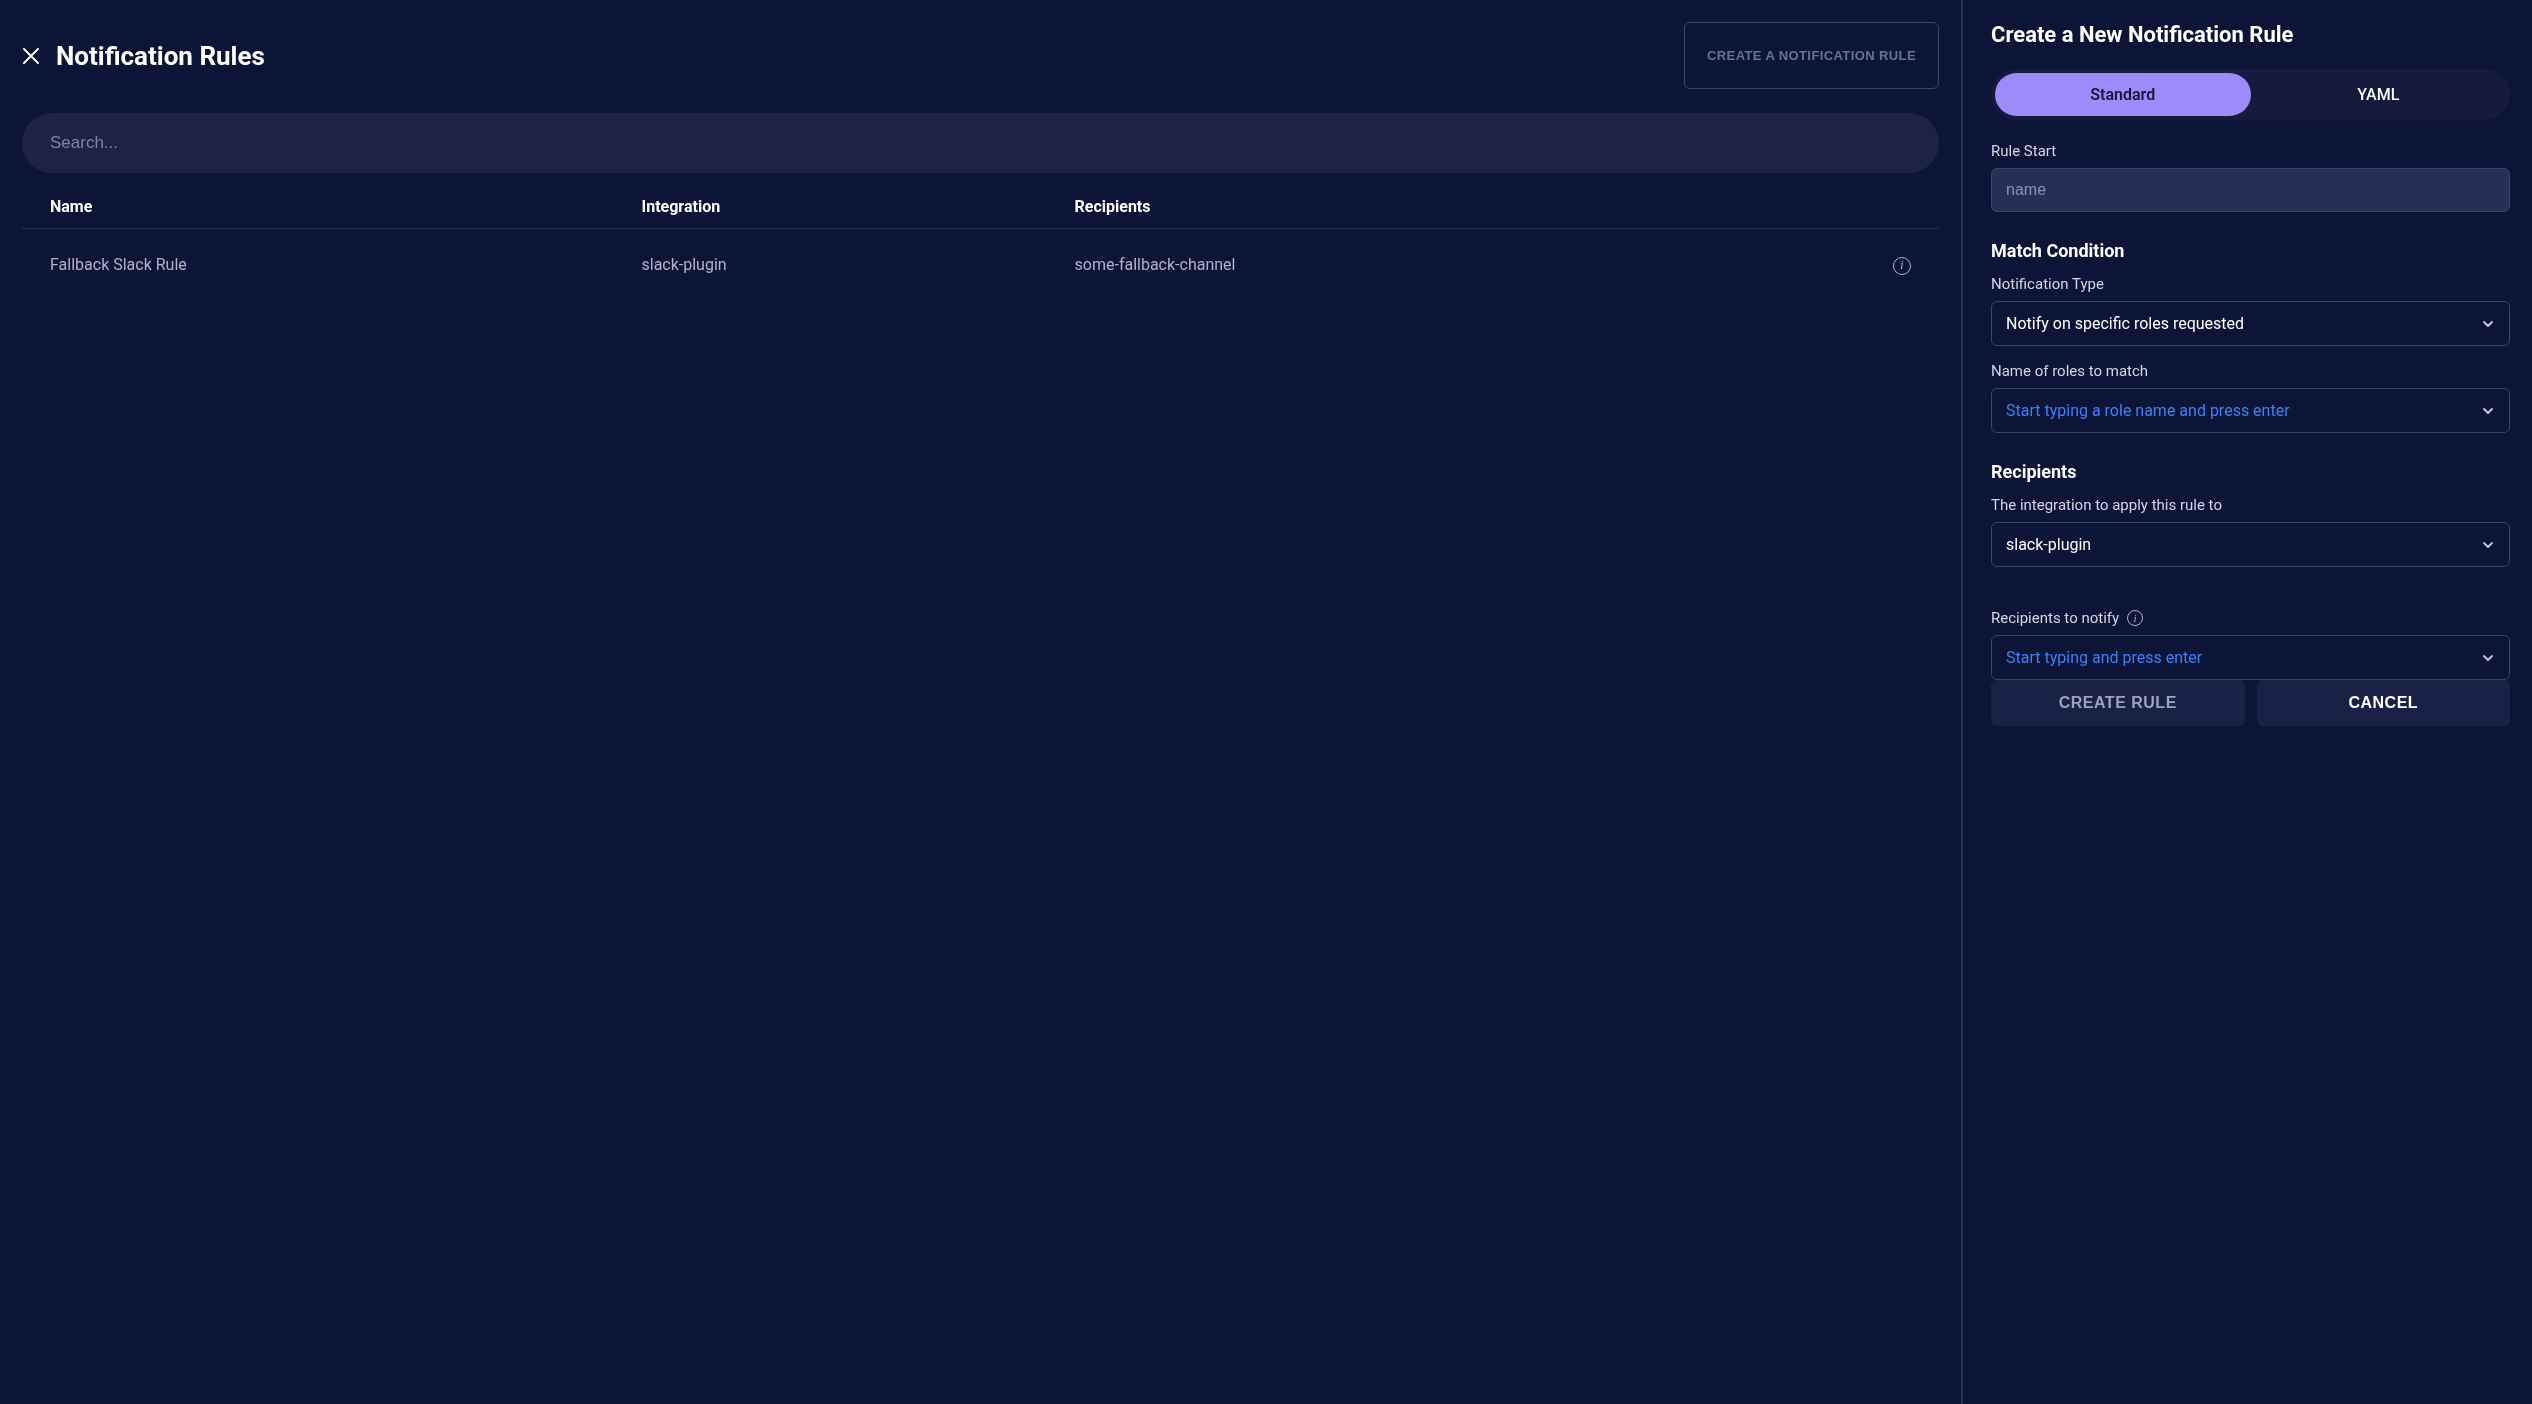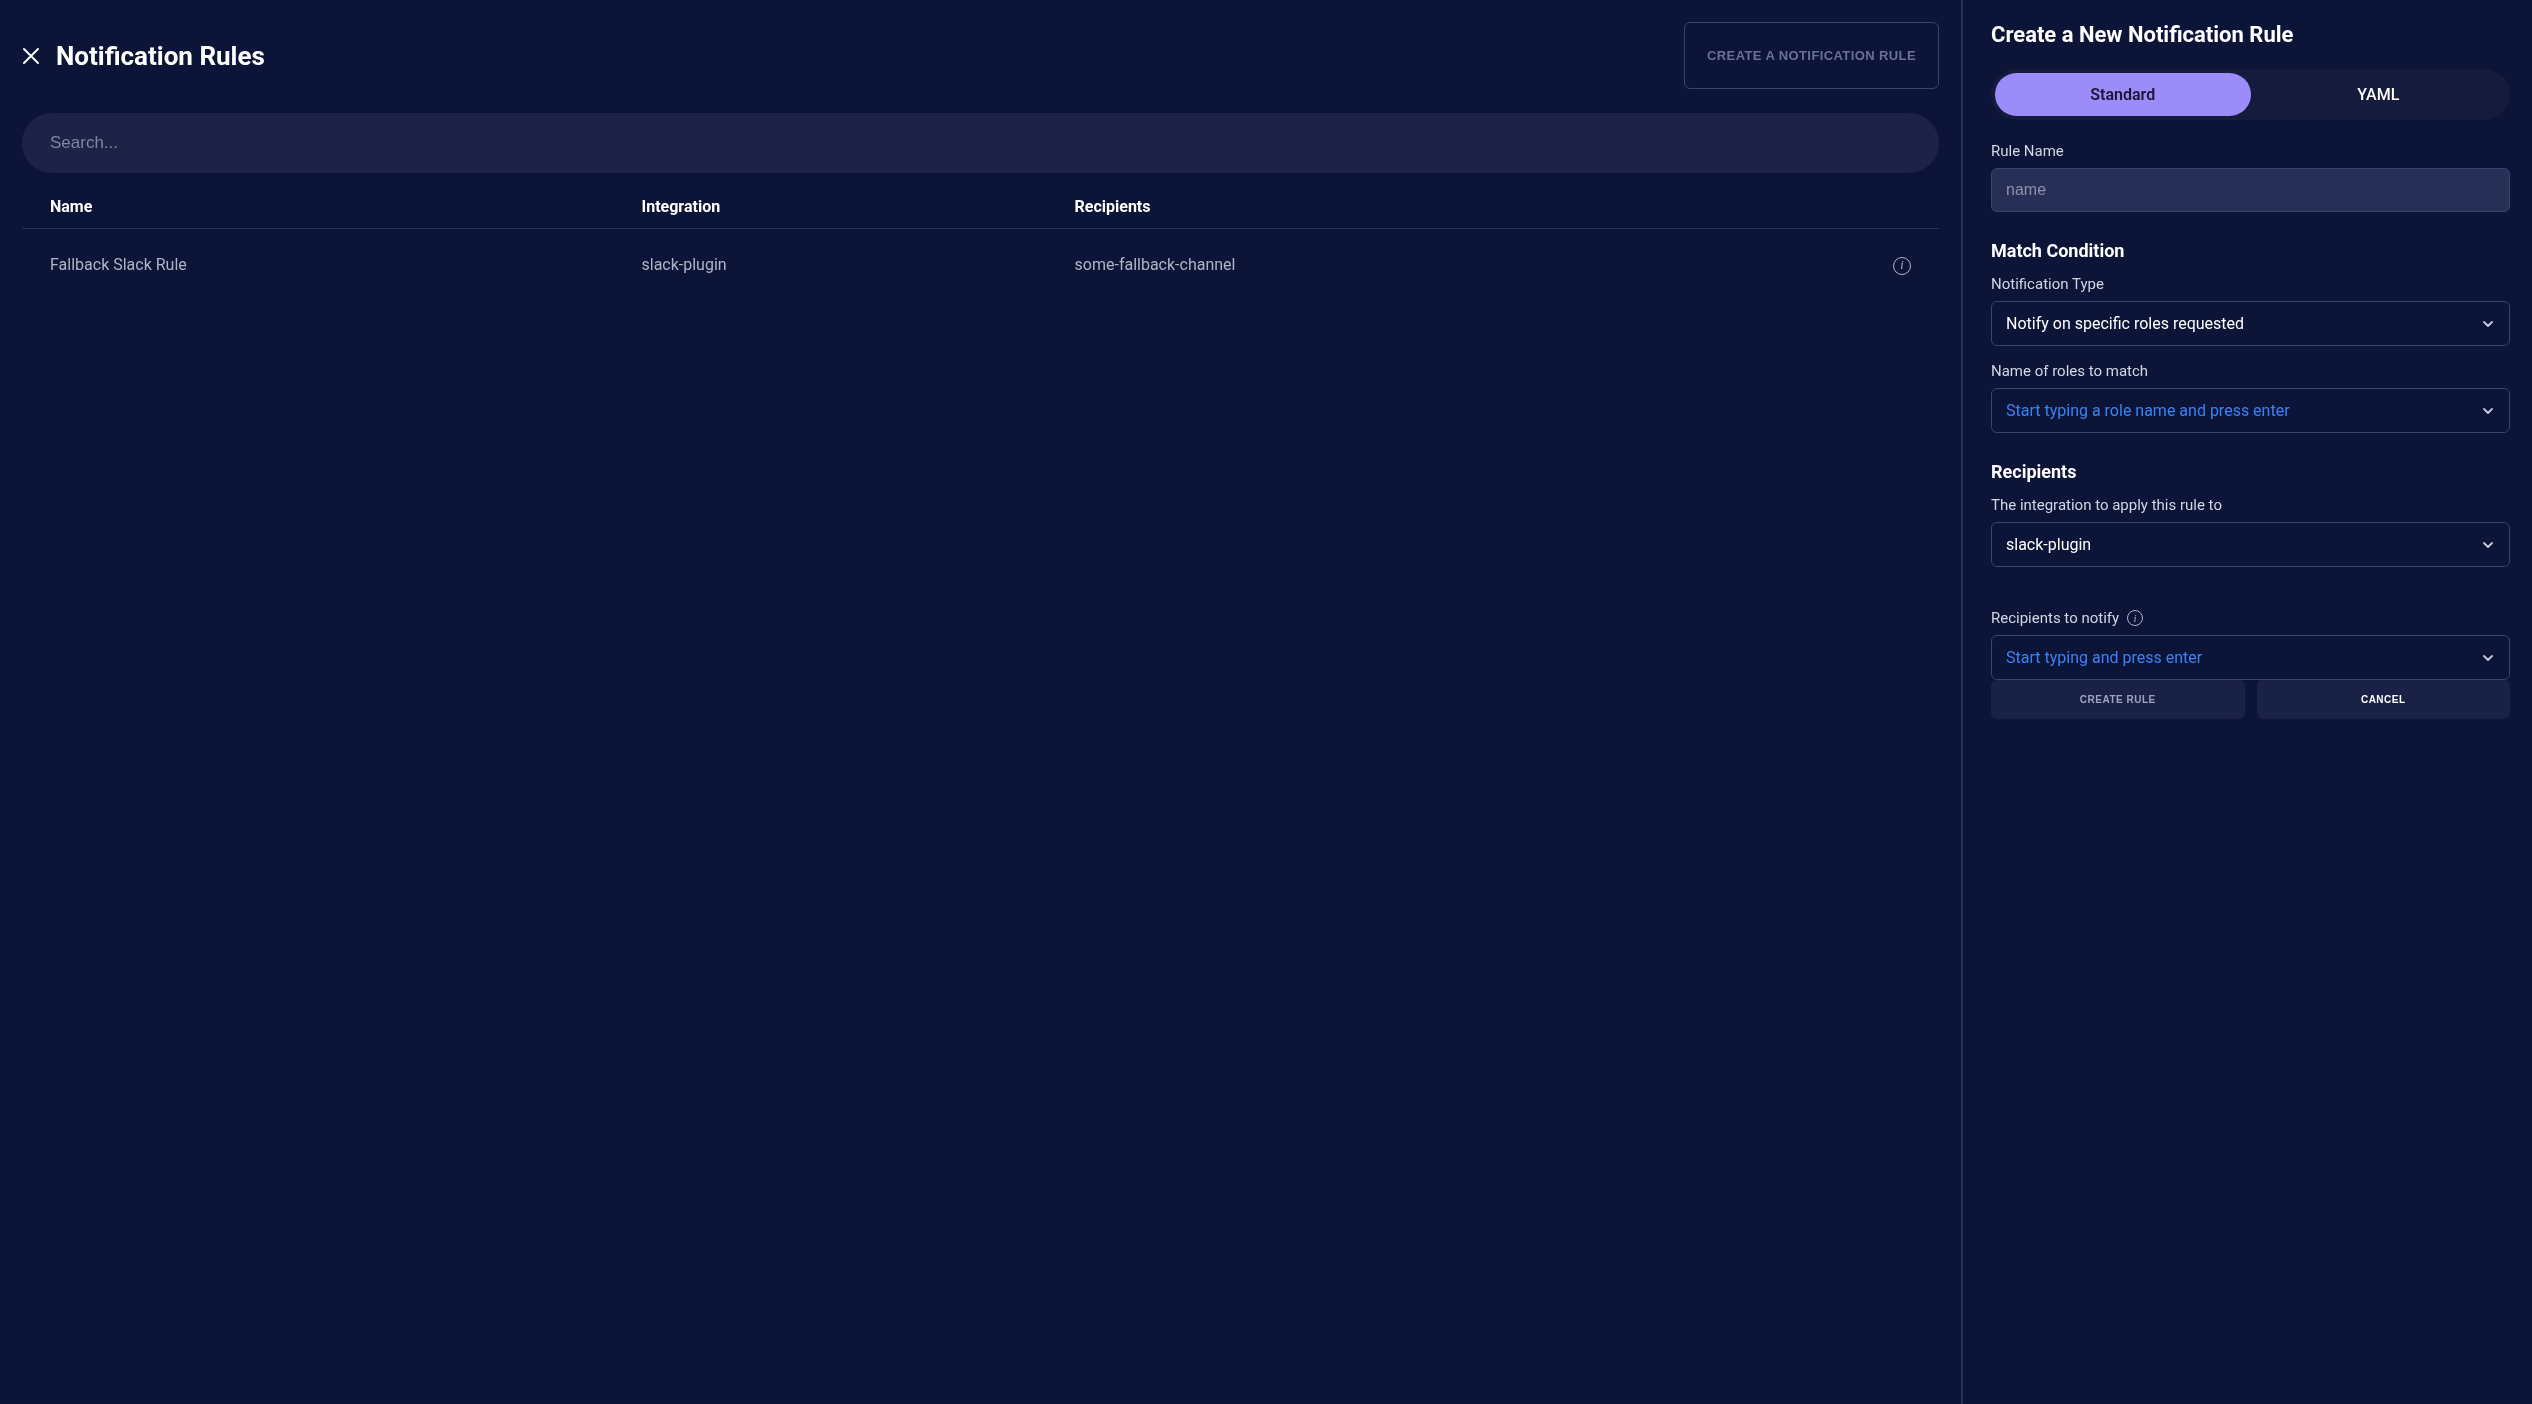--- a/index.html
+++ b/index.html
@@ -201,21 +201,21 @@
   .footer-btns {
     display: flex;
     gap: 12px;
   }
   .btn-footer {
     flex: 1;
     background: var(--btn-footer-bg);
     border: none;
     color: #9ea3bd;
     padding: 14px 16px;
-    font-size: 10px;
+    font-size: 16px;
     font-weight: 700;
     letter-spacing: 0.5px;
     border-radius: 6px;
     cursor: pointer;
     text-align: center;
   }
   .btn-footer.cancel { color: var(--text); }
   .btn-footer.create { cursor: not-allowed; }
 </style>
 </head>
@@ -259,21 +259,21 @@
   </div>
 
   <div class="right">
     <div class="right-title">Create a New Notification Rule</div>
 
     <div class="toggle">
       <div class="toggle-seg active">Standard</div>
       <div class="toggle-seg">YAML</div>
     </div>
 
-    <div class="field-label">Rule Name</div>
+    <div class="field-label">Rule Start</div>
     <input class="input-box" type="text" placeholder="name" style="">
 
     <div class="section-h">Match Condition</div>
 
     <div class="field-label">Notification Type</div>
     <div class="select-box">
       <span>Notify on specific roles requested</span>
       <span class="chev">
         <svg width="14" height="14" viewBox="0 0 14 14">
             <path d="M3 5 L7 9 L11 5" stroke="#c7cadd" stroke-width="1.8" fill="none" stroke-linecap="round" stroke-linejoin="round"></path>

